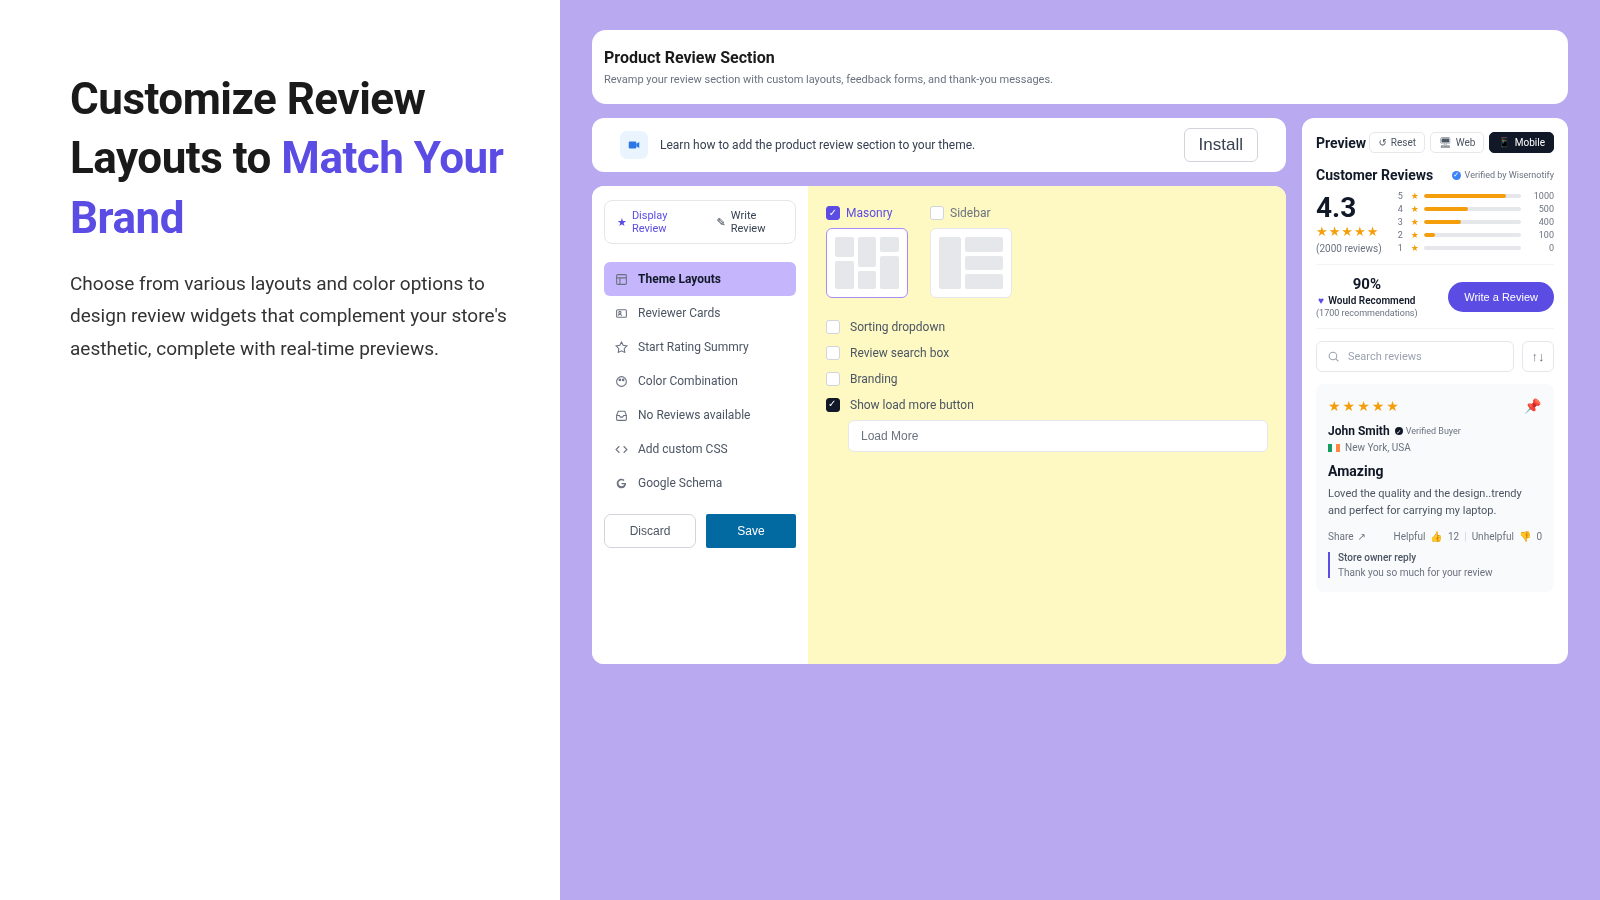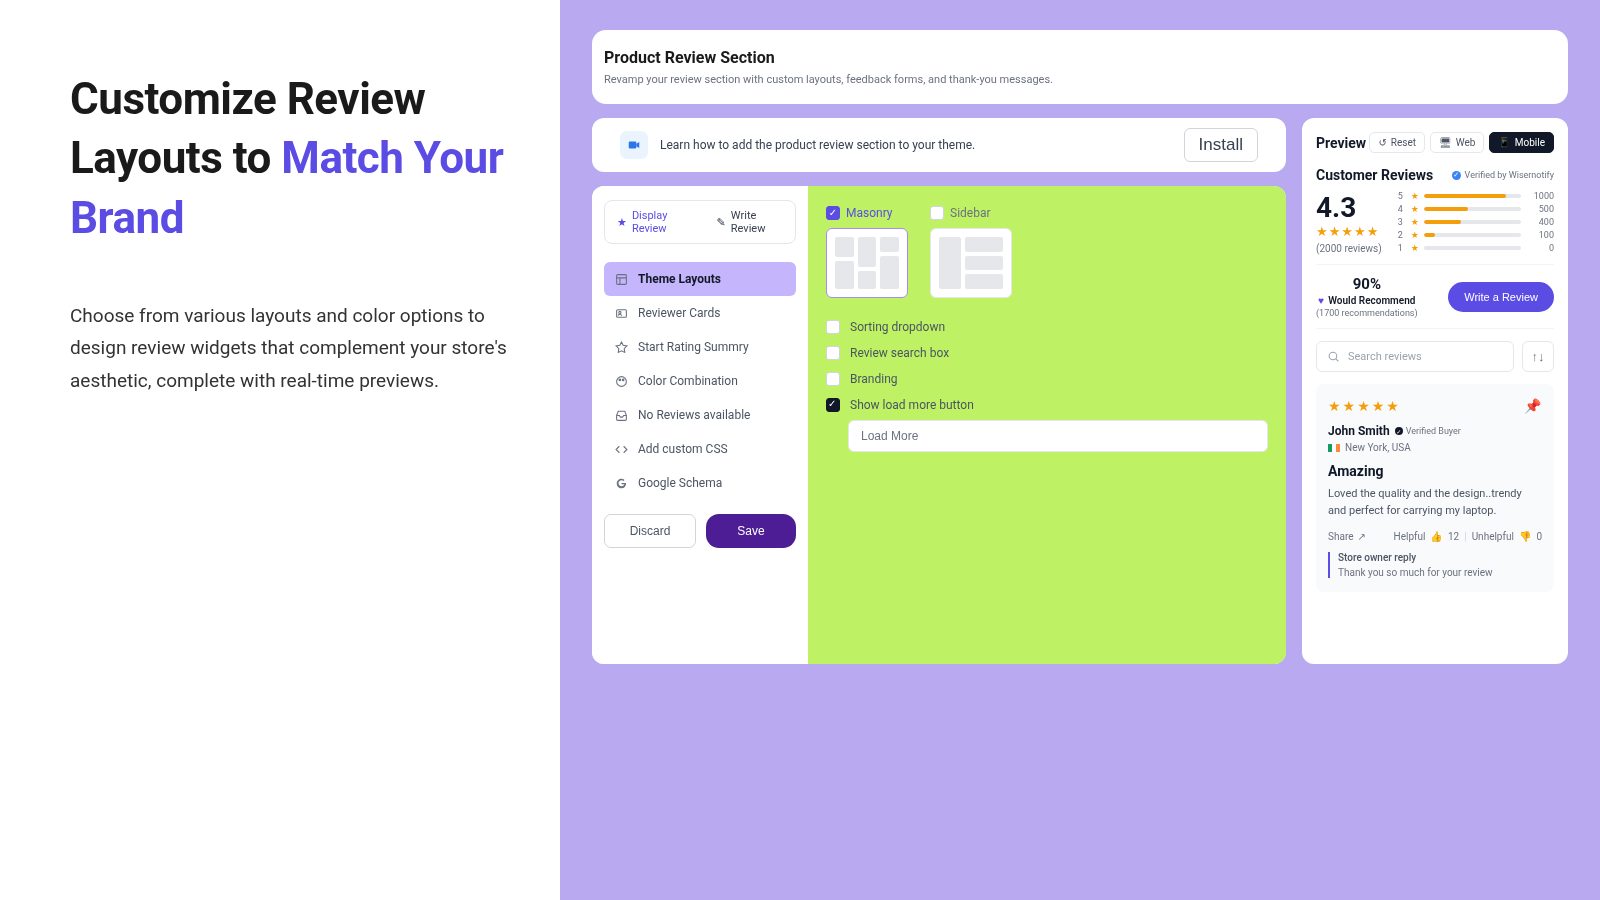--- a/index.html
+++ b/index.html
@@ -1,45 +1,45 @@
 <!DOCTYPE html>
 <html><head>
 <meta charset="utf-8">
 <style>
 * { margin: 0; padding: 0; box-sizing: border-box; }
 body { font-family: -apple-system, BlinkMacSystemFont, "Segoe UI", Roboto, sans-serif; width: 1600px; height: 900px; display: flex; overflow: hidden; }
 .left-panel { width: 560px; background: #fff; padding: 70px 0 0 70px; }
 .left-panel h1 { font-size: 44px; font-weight: 700; color: #1a1a1a; line-height: 1.35; letter-spacing: -0.5px; }
 .left-panel h1 .accent { color: #5b4ce4; }
-.left-panel p { margin-top: 52px; font-size: 19px; color: #333; line-height: 1.7; max-width: 440px; }
+.left-panel p { margin-top: 20px; font-size: 19px; color: #333; line-height: 1.7; max-width: 440px; }
 .right-panel { flex: 1; background: #b8a9f0; padding: 30px 32px 0 32px; }
 .app { width: 100%; display: flex; flex-direction: column; gap: 14px; }
 .top-card { background: #fff; border-radius: 14px; padding: 18px 12px; }
 .top-card h2 { font-size: 16px; font-weight: 700; color: #1a1a1a; }
 .top-card .sub { font-size: 11px; color: #6b7280; margin-top: 6px; }
 .row2 { display: flex; gap: 16px; }
 .left-col { flex: 1; display: flex; flex-direction: column; gap: 14px; min-width: 0; }
 .info-bar { background: #fff; border-radius: 12px; padding: 10px 28px; display: flex; align-items: center; gap: 12px; }
 .info-icon-wrap { width: 28px; height: 28px; background: #eaf4ff; border-radius: 7px; display: flex; align-items: center; justify-content: center; color: #2b77e6; }
 .info-bar .txt { flex: 1; font-size: 12px; color: #374151; }
 .install-btn { background: #fff; border: 1px solid #d1d5db; border-radius: 6px; padding: 6px 14px; font-size: 17px; color: #374151; cursor: pointer; }
 .config-card { background: #fff; border-radius: 12px; display: flex; min-height: 478px; }
 .cfg-left { width: 216px; padding: 14px 12px; background: #fff; border-radius: 12px 0 0 12px; }
-.cfg-right { flex: 1; background: #bef264; border-radius: 0 12px 12px 0; padding: 20px 18px; }
+.cfg-right { flex: 1; background: #fef9c3; border-radius: 0 12px 12px 0; padding: 20px 18px; }
 .tabs { border: 1px solid #e5e7eb; border-radius: 8px; display: flex; margin-bottom: 18px; overflow: hidden; }
 .tab { padding: 8px 12px; font-size: 11px; display: flex; align-items: center; gap: 5px; color: #374151; cursor: pointer; }
 .tab.active { color: #5b4ce4; }
 .tab.active .ticon { color: #5b4ce4; }
 .sidemenu { display: flex; flex-direction: column; }
 .smi { padding: 10px 10px; font-size: 12px; color: #4b5563; display: flex; align-items: center; gap: 10px; border-radius: 6px; cursor: pointer; }
 .smi.active { background: #c4b5fd; color: #111827; font-weight: 700; }
 .smi .sicon { width: 14px; height: 14px; display: inline-flex; align-items: center; justify-content: center; color: #6b7280; flex-shrink: 0; }
 .action-row { display: flex; gap: 10px; margin-top: 14px; }
 .btn-discard { flex: 1; padding: 9px 0; border: 1px solid #d1d5db; background: #fff; border-radius: 7px; font-size: 12px; color: #4b5563; cursor: pointer; text-align: center; }
-.btn-save { flex: 1; padding: 9px 0; background: #4c1d95; color: #fff; border: none; border-radius: 13px; font-size: 12px; cursor: pointer; text-align: center; }
+.btn-save { flex: 1; padding: 9px 0; background: #0369a1; color: #fff; border: none; border-radius: 2px; font-size: 12px; cursor: pointer; text-align: center; }
 .layout-opts { display: flex; gap: 22px; margin-bottom: 22px; }
 .layout-opt { display: flex; flex-direction: column; gap: 8px; }
 .layout-opt .lbl { display: flex; align-items: center; gap: 6px; font-size: 12px; color: #5b4ce4; }
 .layout-opt.inactive .lbl { color: #6b7280; }
 .chk { width: 14px; height: 14px; border: 1.5px solid #c4b5fd; border-radius: 3px; display: inline-flex; align-items: center; justify-content: center; background: #fff; }
 .chk.checked { background: #5b4ce4; border-color: #5b4ce4; }
 .chk.checked::after { content: "✓"; color: #fff; font-size: 10px; line-height: 1; }
 .chk.gray { border-color: #d1d5db; }
 .thumb { width: 82px; height: 70px; background: #fff; border: 1.5px solid #a78bfa; border-radius: 6px; padding: 8px; display: flex; gap: 4px; }
 .thumb.inactive { border-color: #e5e7eb; }

